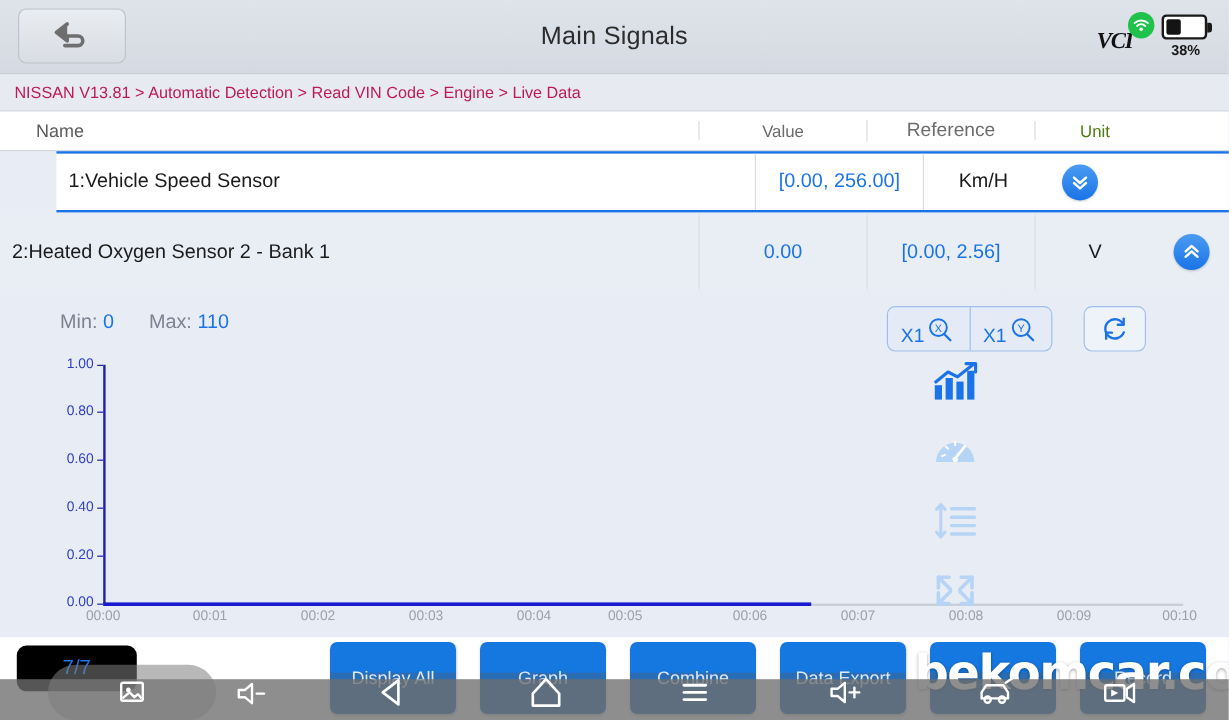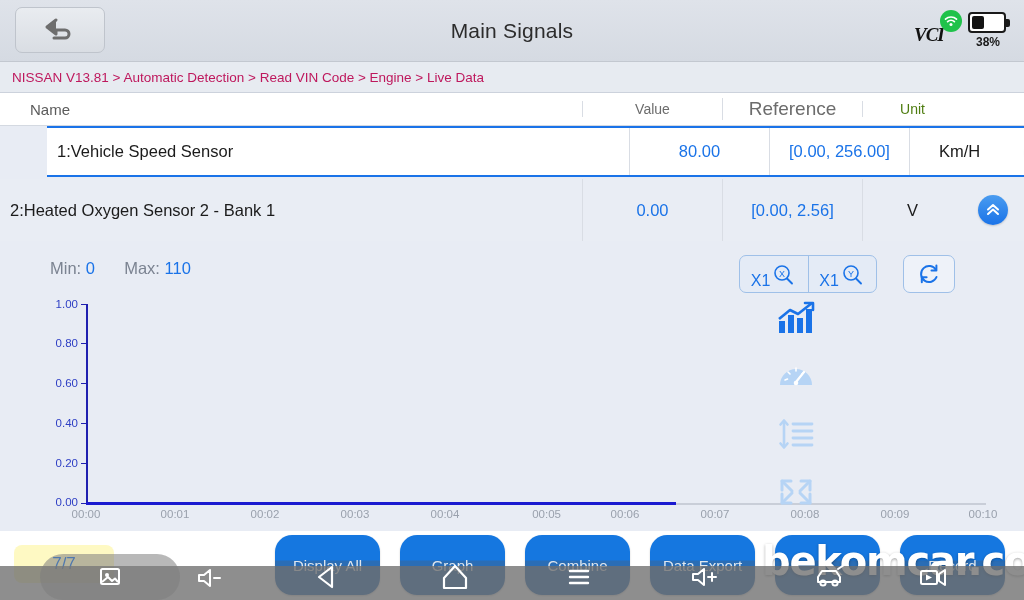--- a/index.html
+++ b/index.html
@@ -63,21 +63,21 @@
   }
 
   
   .thead {
     position: absolute; top: 93px; left: 0; width: 1024px; height: 33px;
     background: #ffffff; display: flex; align-items: center;
     border-bottom: 1px solid #d4d9e1;
   }
   .col-name  { width: 582px; padding-left: 30px; font-size: 15px; color: #5b5b5b; }
   .col-value { width: 140px; text-align: center; font-size: 14px; color: #6c6c6c; border-left: 1px solid #d9dde4; }
-  .col-ref   { width: 140px; text-align: center; font-size: 19px; color: #6c6c6c; border-left: 1px solid #d9dde4; }
+  .col-ref   { width: 140px; text-align: center; font-size: 16px; color: #6c6c6c; border-left: 1px solid #d9dde4; }
   .col-unit  { width: 100px; text-align: center; font-size: 14px; color: #4d7c0f; border-left: 1px solid #d9dde4; }
   .col-act   { width: 62px; }
 
   .trow { position: absolute; left: 0; width: 1024px; display: flex; align-items: center; }
   .trow .cname  { width: 582px; padding-left: 10px; font-size: 16.5px; color: #1b1b1b; }
   .trow .cval   { width: 140px; text-align: center; font-size: 16.5px; color: #1a73e8; border-left: 1px solid #d9dde4; height:100%; display:flex;align-items:center;justify-content:center;}
   .trow .cref   { width: 140px; text-align: center; font-size: 16.5px; color: #1a73e8; border-left: 1px solid #d9dde4; height:100%; display:flex;align-items:center;justify-content:center;}
   .trow .cunit  { width: 100px; text-align: center; font-size: 16.5px; color: #1b1b1b; border-left: 1px solid #d9dde4; height:100%; display:flex;align-items:center;justify-content:center;}
   .trow .cact   { width: 62px; display: flex; align-items: center; justify-content: center; }
 
@@ -124,28 +124,28 @@
 
   .side-icons { position: absolute; right: 10px; top: 48px; width: 60px; }
   .side-icon { width: 60px; height: 58px; display: flex; align-items: center; justify-content: center; }
 
   
   .bottombar {
     position: absolute; top: 531px; left: 0; width: 1024px; height: 69px;
     background: #ffffff;
   }
   .page-ind {
-    position: absolute; left: 14px; top: 14px; width: 100px; height: 38px;
-    background: #fef9c3; border-radius: 8px;
+    position: absolute; left: 14px; top: 7px; width: 100px; height: 38px;
+    background: #000000; border-radius: 8px;
     display: flex; align-items: center; justify-content: center;
     font-size: 17px; color: #1a73e8;
   }
   .btn-row { position: absolute; left: 275px; top: 4px; display: flex; gap: 20px; }
   .tbtn {
-    width: 105px; height: 60px; border-radius: 17px;
+    width: 105px; height: 60px; border-radius: 6px;
     background: linear-gradient(180deg,#1577e0 0%, #1577e0 42%, #2a6db5 43%, #2a6db5 100%);
     display: flex; align-items: center; justify-content: center;
     color: #dfe7ef; font-size: 15px; text-align: center; padding: 0 4px;
     box-shadow: 0 1px 2px rgba(0,0,0,.2);
   }
 
   
   .navbar {
     position: absolute; left: 0; top: 566px; width: 1024px; height: 34px;
     background: rgba(110,110,110,.78);
@@ -211,21 +211,20 @@
   <div class="thead">
     <div class="col-name">Name</div>
     <div class="col-value">Value</div>
     <div class="col-ref">Reference</div>
     <div class="col-unit">Unit</div>
     <div class="col-act"></div>
   </div>
 
   <div class="trow" id="row1">
     <div class="cname">1:Vehicle Speed Sensor</div>
-    <div class="cval">80.00</div>
     <div class="cref">[0.00, 256.00]</div>
     <div class="cunit">Km/H</div>
     <div class="cact">
       <div class="chev-btn">
         <svg width="18" height="18" viewBox="0 0 18 18">
           <path d="M4 5 L9 9.5 L14 5" fill="none" stroke="#fff" stroke-width="2" stroke-linecap="round" stroke-linejoin="round"></path>
           <path d="M4 9.5 L9 14 L14 9.5" fill="none" stroke="#fff" stroke-width="2" stroke-linecap="round" stroke-linejoin="round"></path>
         </svg>
       </div>
     </div>
@@ -299,21 +298,21 @@
       <div class="ylabel" style="top:161px;left:38px;">0.20</div>
       <div class="ytick" style="top:167px;"></div>
       <div class="ylabel" style="top:200px;left:38px;">0.00</div>
       <div class="ytick" style="top:207px;"></div>
 
       <div class="xlabel" style="left:61px;">00:00</div>
       <div class="xlabel" style="left:150px;">00:01</div>
       <div class="xlabel" style="left:240px;">00:02</div>
       <div class="xlabel" style="left:330px;">00:03</div>
       <div class="xlabel" style="left:420px;">00:04</div>
-      <div class="xlabel" style="left:511px;text-align:right;">00:05</div>
+      <div class="xlabel" style="left:496px;">00:05</div>
       <div class="xlabel" style="left:600px;">00:06</div>
       <div class="xlabel" style="left:690px;">00:07</div>
       <div class="xlabel" style="left:780px;">00:08</div>
       <div class="xlabel" style="left:870px;">00:09</div>
       <div class="xlabel" style="left:958px;">00:10</div>
     </div>
 
     <div class="side-icons">
       <div class="side-icon">
         <svg width="40" height="34" viewBox="0 0 40 34">

